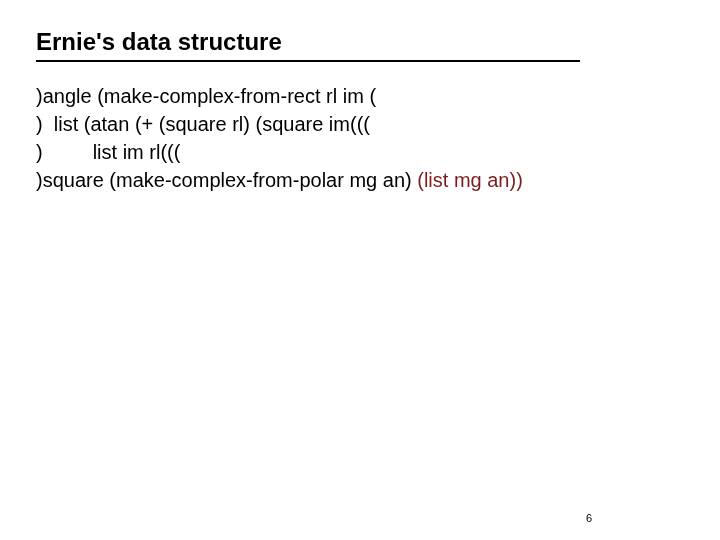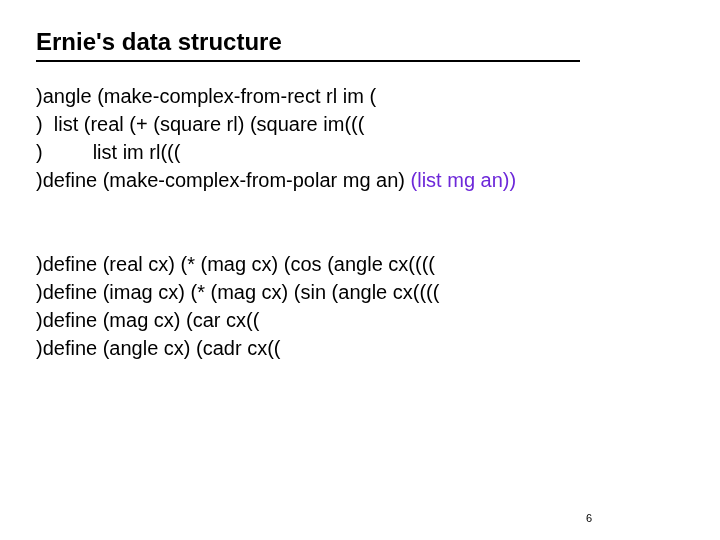--- a/index.html
+++ b/index.html
@@ -33,43 +33,39 @@
   .code {
     font-size: 20px;
     line-height: 1.4;
     white-space: pre;
     font-family: Arial, Helvetica, sans-serif;
   }
   .gap {
     height: 56px;
   }
   .green {
-    color: #6d28d9;
+    color: #7f1d1d;
   }
   .pagenum {
     position: absolute;
     right: 24px;
     bottom: 16px;
     font-size: 11px;
     color: #000000;
   }
 </style>
 </head>
 <body>
 
 <div class="slide">
   <h1 class="title">Ernie's data structure</h1>
   <hr class="rule">
 
   <div class="code"><span>)angle (make-complex-from-rect rl im (</span>
-<span>)  list (real (+ (square rl) (square im(((</span>
+<span>)  list (atan (+ (square rl) (square im(((</span>
 <span>)         list im rl(((</span>
-<span>)define (make-complex-from-polar mg an) </span><span class="green">(list mg an))</span></div>
+<span>)square (make-complex-from-polar mg an) </span><span class="green">(list mg an))</span></div>
 
   <div class="gap"></div>
 
-  <div class="code"><span>)define (real cx) (* (mag cx) (cos (angle cx((((</span>
-<span>)define (imag cx) (* (mag cx) (sin (angle cx((((</span>
-<span>)define (mag cx) (car cx((</span>
-<span>)define (angle cx) (cadr cx((</span></div>
 
   <div class="pagenum">6</div>
 </div>
 
 </body></html>

